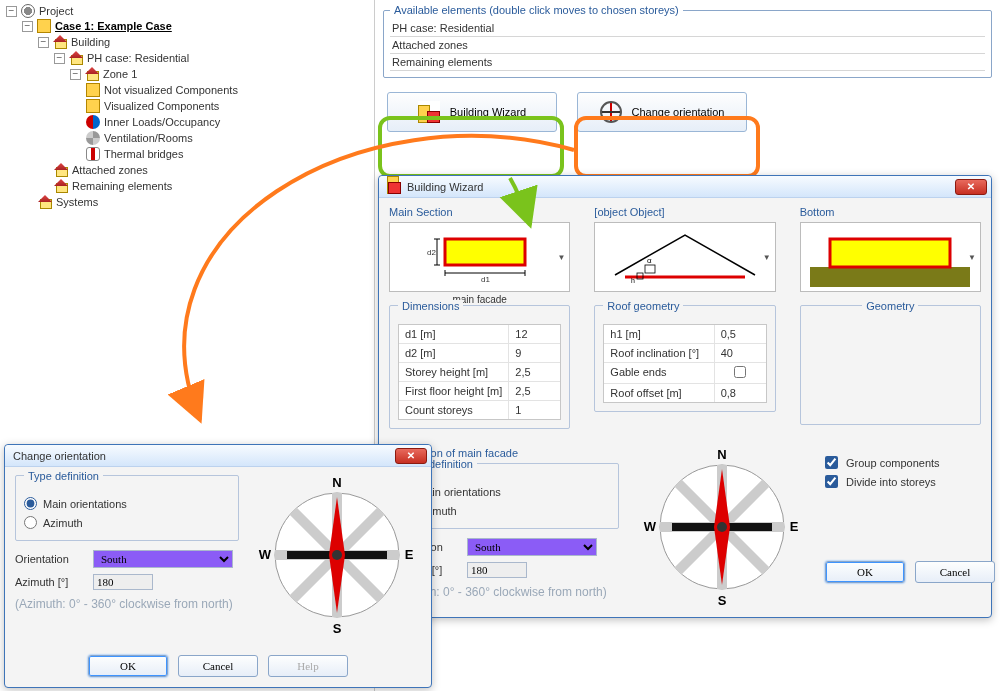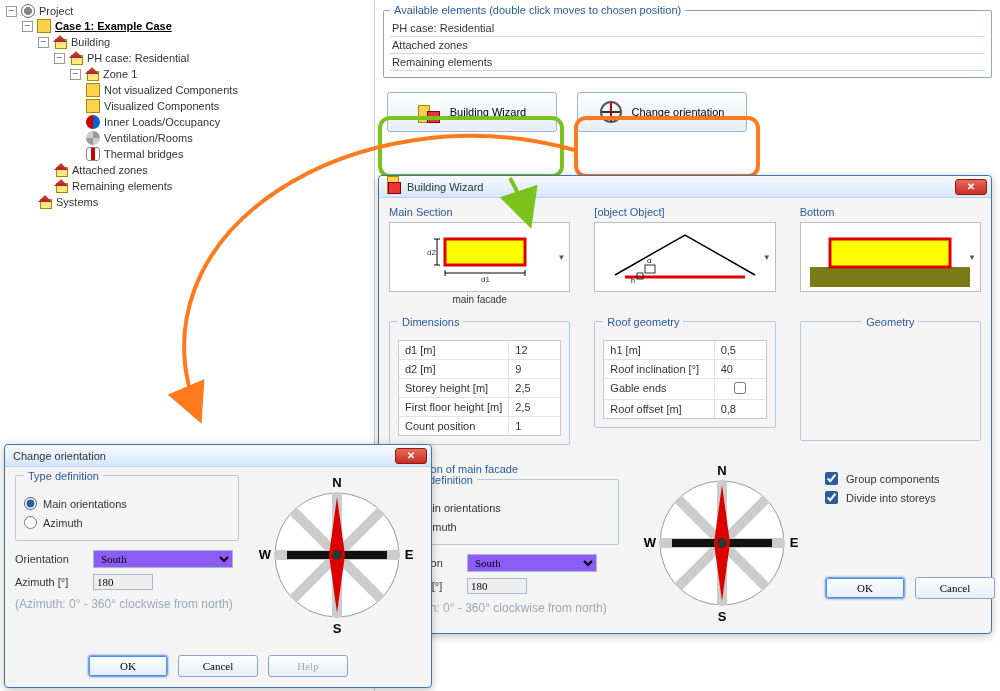--- a/index.html
+++ b/index.html
@@ -220,21 +220,21 @@
       <li class="tree-li">
           <span class="ticon house"></span>
           <span>Systems</span>
         </li>
     </ul>
   </ul>
 </div>
 
 <div class="right-area">
   <fieldset>
-    <legend>Available elements (double click moves to chosen position)</legend>
+    <legend>Available elements (double click moves to chosen storeys)</legend>
     <div class="avail-row">PH case: Residential</div>
     <div class="avail-row">Attached zones</div>
     <div class="avail-row">Remaining elements</div>
   </fieldset>
 
   <div class="btn-wrap">
     <button class="big-button">
       <span class="btn-icon building"></span>
       <span>Building Wizard</span>
     </button>
@@ -298,21 +298,21 @@
         <div class="preview-box">
           <svg width="160" height="60">
             <rect x="0" y="40" width="160" height="20" fill="#7a7a18"></rect>
             <rect x="20" y="12" width="120" height="28" fill="#ffff00" stroke="#d00" stroke-width="3"></rect>
           </svg>
           <span class="dd-arrow">▼</span>
         </div>
       </div>
     </div>
 
-    <div class="wiz-cols" style="margin-top:16px;">
+    <div class="wiz-cols" style="margin-top:0;">
       <div class="wiz-col">
         <div class="groupbox">
           <div class="gtitle">Dimensions</div>
           <div class="dimgrid">
             <div class="drow">
                 <div class="dlab">d1  [m]</div>
                 <div class="dval">12</div>
               </div>
             <div class="drow">
                 <div class="dlab">d2  [m]</div>
@@ -320,21 +320,21 @@
               </div>
             <div class="drow">
                 <div class="dlab">Storey height  [m]</div>
                 <div class="dval">2,5</div>
               </div>
             <div class="drow">
                 <div class="dlab">First floor height  [m]</div>
                 <div class="dval">2,5</div>
               </div>
             <div class="drow">
-                <div class="dlab">Count position</div>
+                <div class="dlab">Count storeys</div>
                 <div class="dval">1</div>
               </div>
           </div>
         </div>
       </div>
       <div class="wiz-col">
         <div class="groupbox">
           <div class="gtitle">Roof geometry</div>
           <div class="dimgrid">
             <div class="drow">

